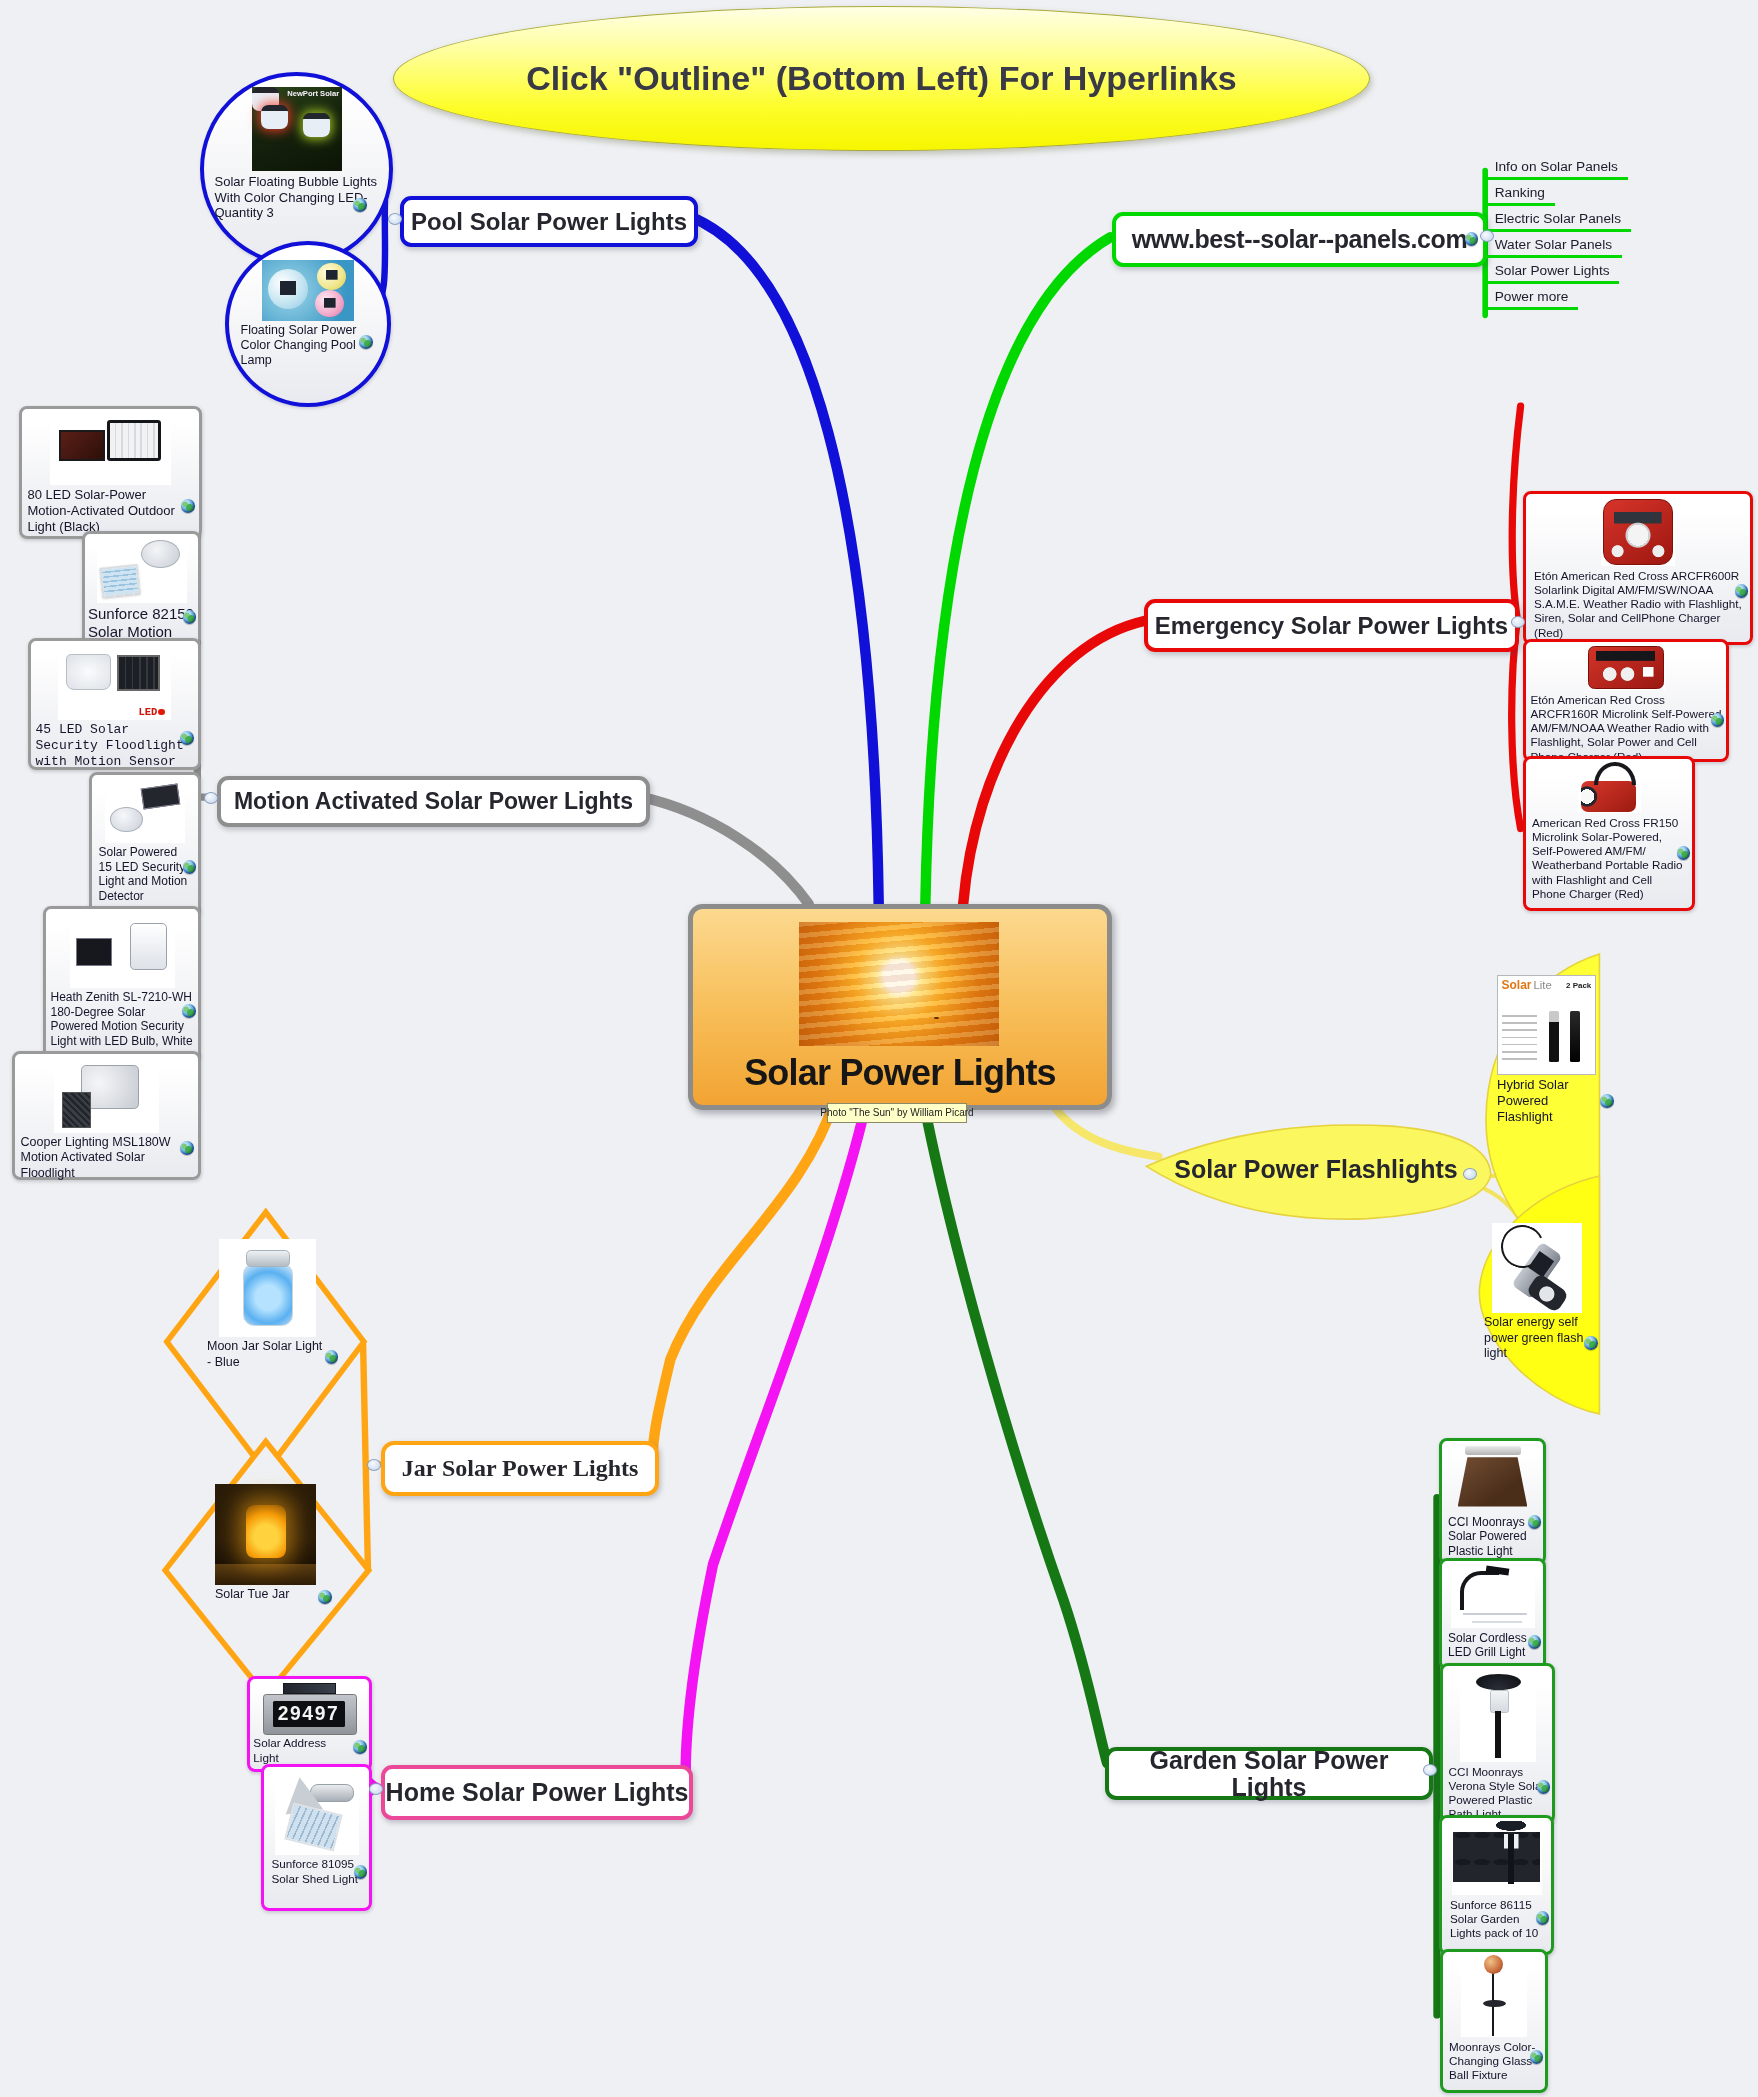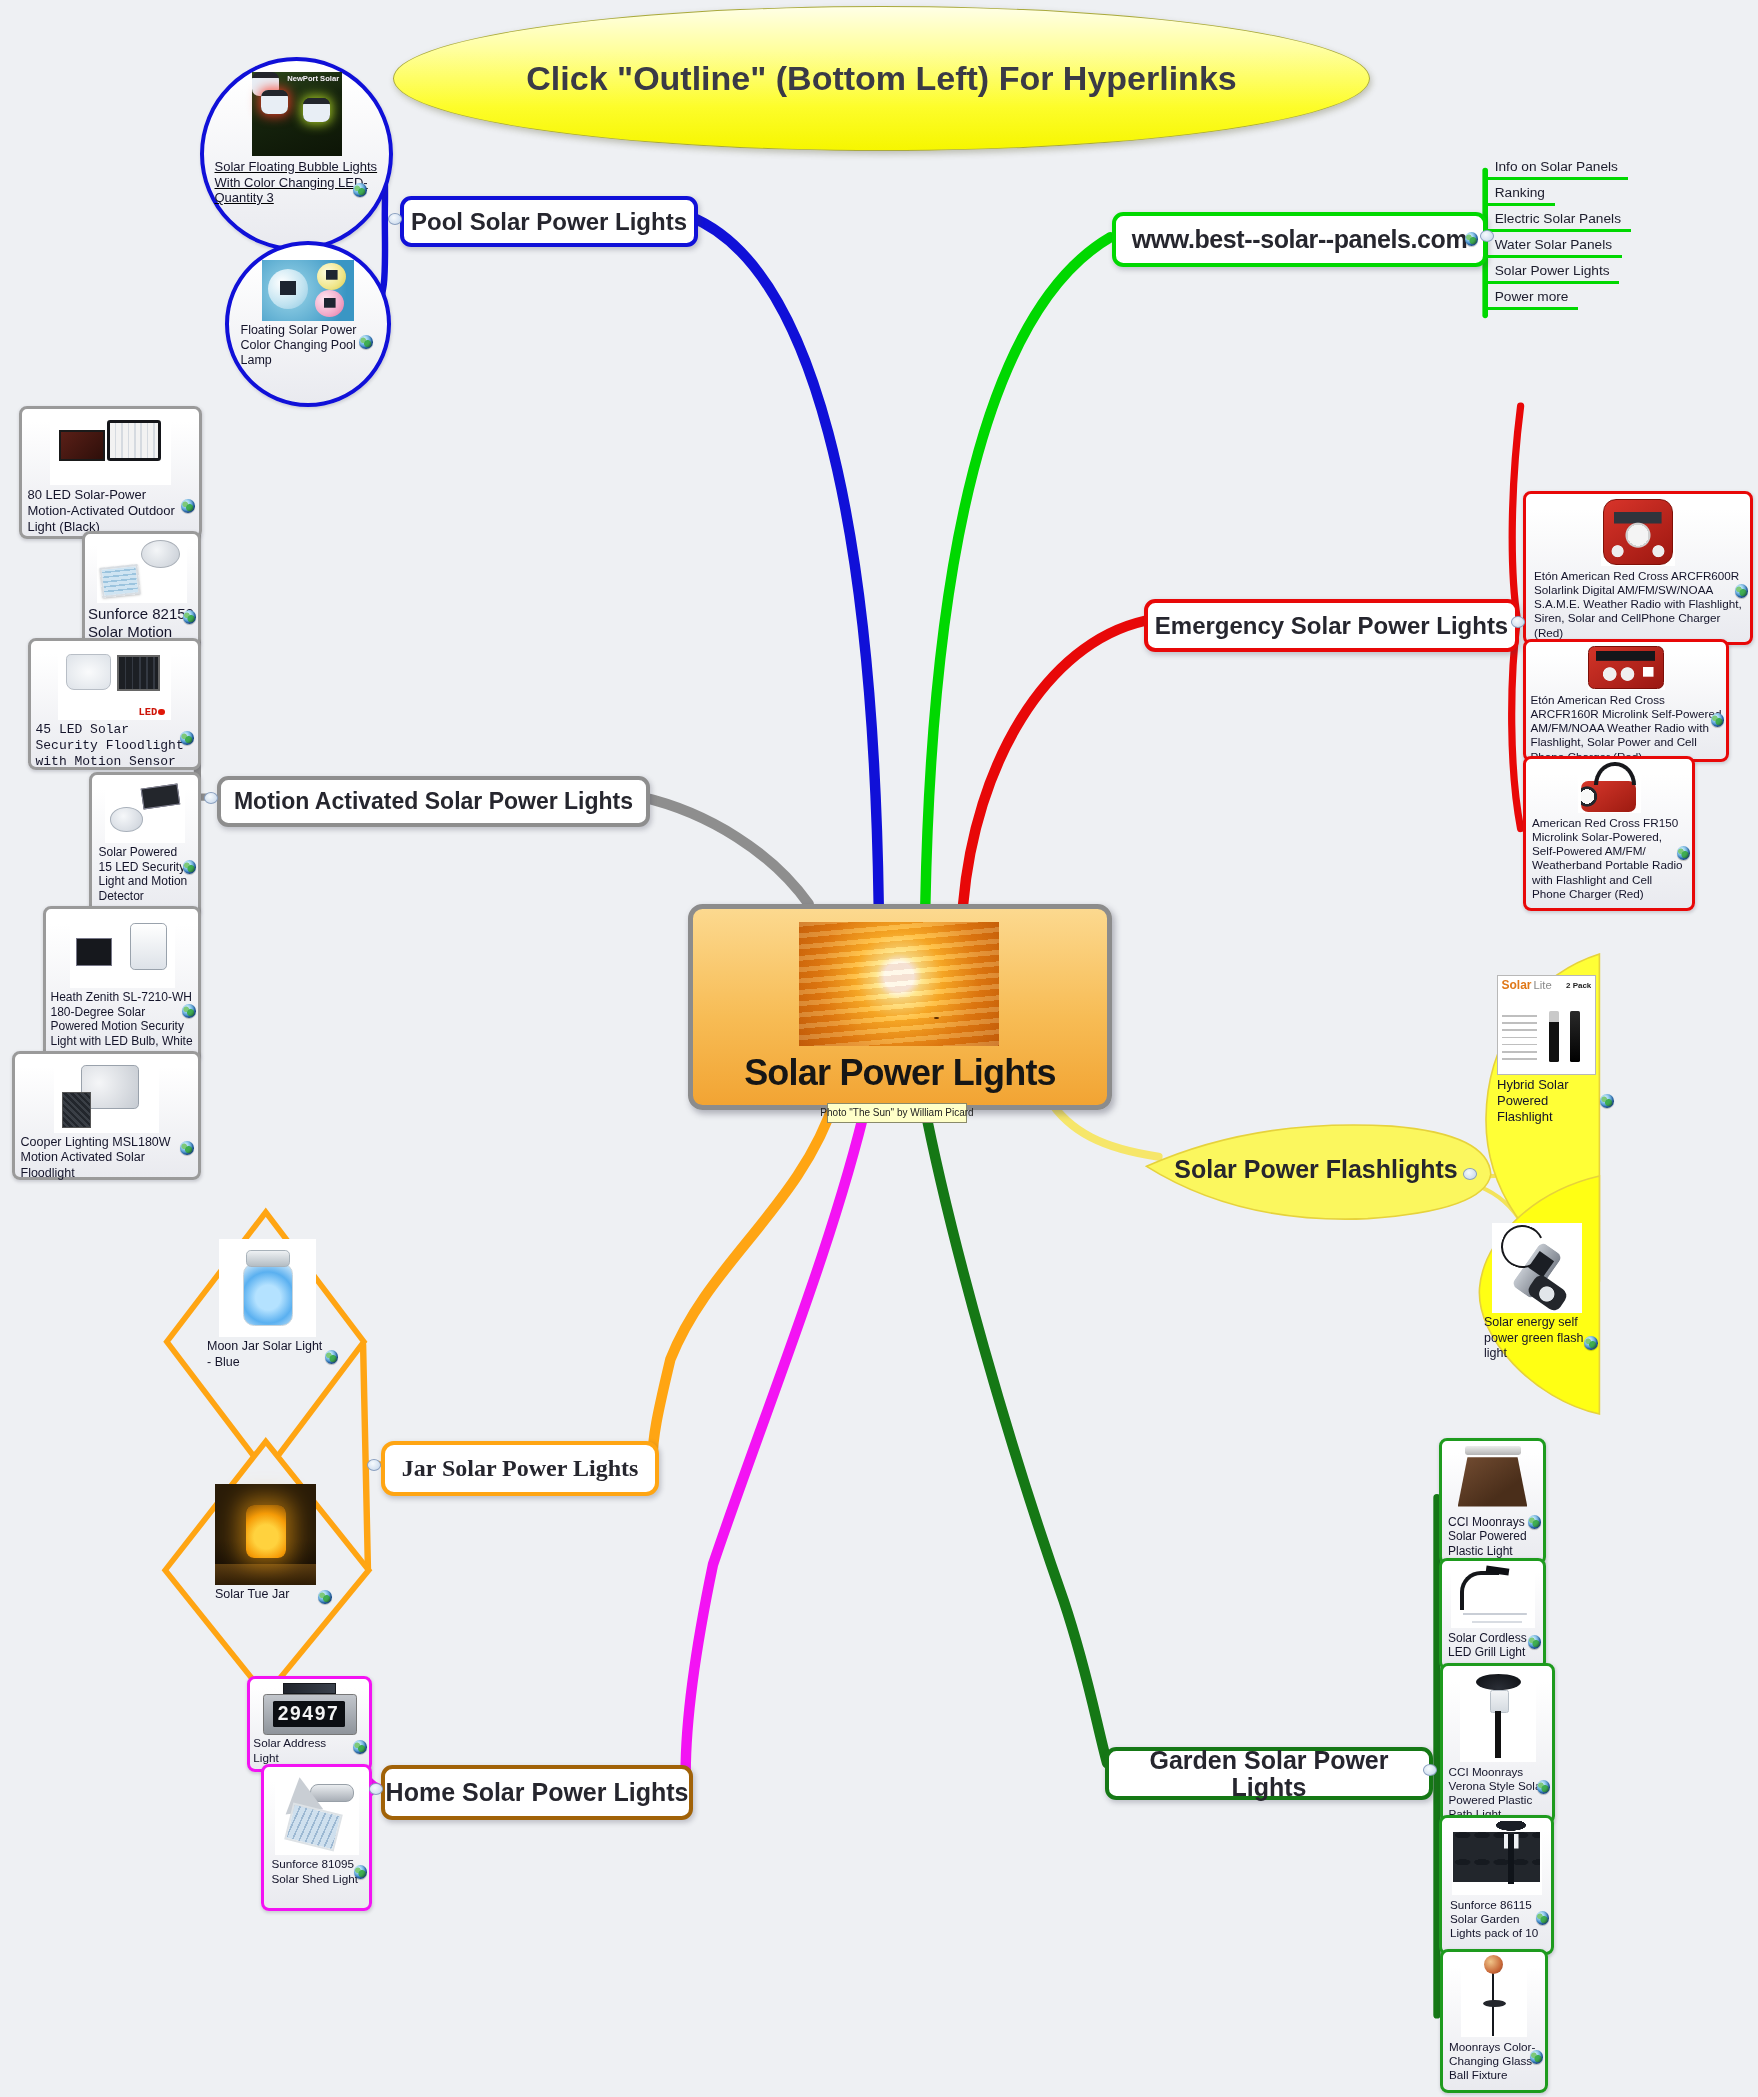--- a/index.html
+++ b/index.html
@@ -10,21 +10,21 @@
 
   
   .node{position:absolute;z-index:3;display:flex;align-items:center;justify-content:center;
         background:#fff;border-radius:11.3px;font-weight:bold;color:#26262e;
         box-shadow:1.6px 2.4px 4.8px rgba(60,60,80,.25);text-align:center;line-height:1.05;}
   .node.blue{border:4.8px solid #1010d8;}
   .node.green{border:4.8px solid #00d800;}
   .node.red{border:4.8px solid #e80808;}
   .node.gray{border:4.8px solid #8e8e8e;}
   .node.orange{border:4px solid #ffa513;}
-  .node.magenta{border:4px solid #a16207;}
+  .node.magenta{border:4px solid #ec4899;}
   .node.dkgreen{border:4.8px solid #157815;}
 
   .card{position:absolute;z-index:2;display:flex;flex-direction:column;align-items:center;
         background:linear-gradient(180deg,#ffffff 10%,#e9eaef 100%);
         border-radius:8px;box-shadow:0.8px 1.6px 3.2px rgba(60,60,80,.2);}
   .card.gray{border:3.2px solid #9a9a9a;}
   .card.red{border:3.2px solid #e80808;}
   .card.pink{border:3.2px solid #f313f3;}
   .card.grn{border:3.2px solid #1e9b1e;}
   .card.ellipse{border-radius:50%;border:4px solid #1010d8;}
@@ -286,21 +286,21 @@
       </span>
     <span class="center-title">Solar Power Lights</span>
   </div>
   <div class="tooltip">
     <span>Photo "The Sun" by William Picard</span>
   </div>
 
   <div class="node blue" style="left:400px;top:196px;width:290px;height:43px;font-size:24px;">
     <span>Pool Solar Power Lights</span>
   </div>
-  <div class="card ellipse" style="left:200px;top:57px;width:185px;height:175px;padding-top:11.3px;text-decoration:underline;">
+  <div class="card ellipse" style="left:200px;top:72px;width:185px;height:175px;padding-top:11.3px;">
     <span class="pi pi-pool1">
       <i></i>
         <i></i>
         <i></i>
       <span class="wm">NewPort Solar</span>
     </span>
     <span class="cap" style="width:164px;font-size:13px;">Solar Floating Bubble Lights With Color Changing LED-Quantity 3</span>
     <span class="globe" style="top:122px;right:22.5px;"></span>
   </div>
   <div class="card ellipse" style="left:225px;top:241px;width:158px;height:143px;padding-top:14.5px;">

